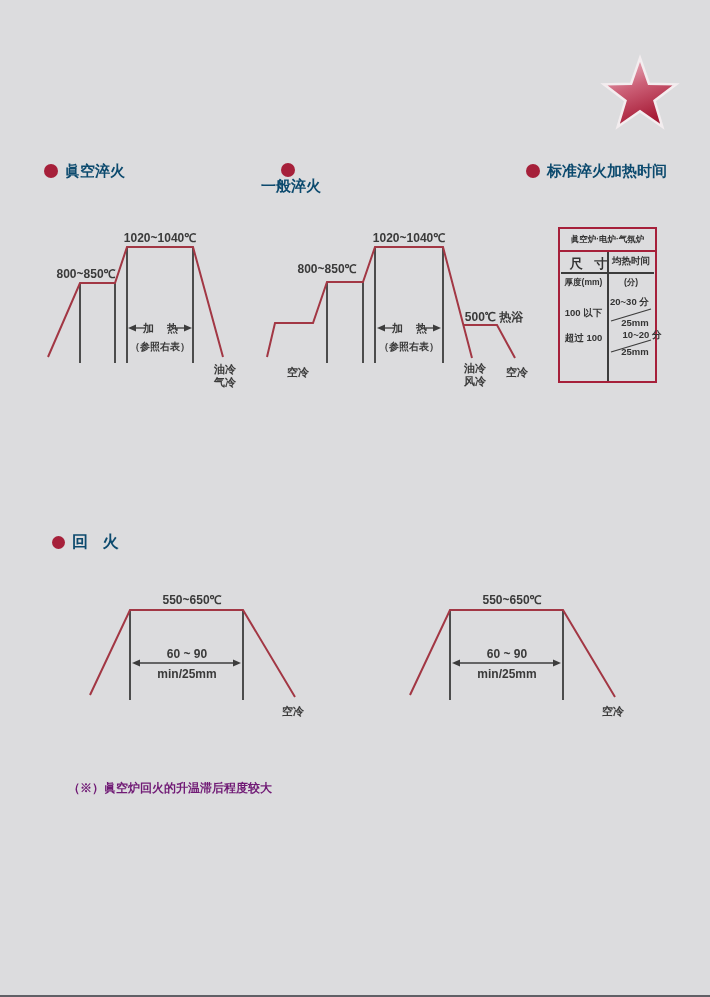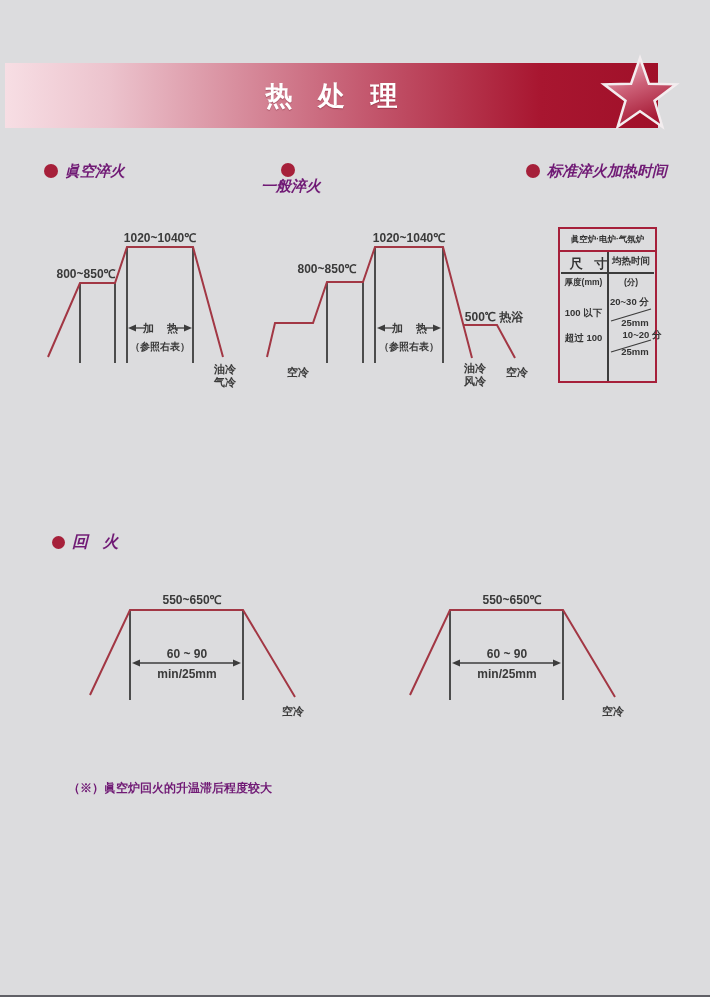--- a/index.html
+++ b/index.html
@@ -14,21 +14,21 @@
     background:linear-gradient(to right,#f7dee4 0%,#ecc3cd 16%,#c4596f 55%,#a81630 82%,#a01029 100%);
     display:flex; align-items:center; justify-content:center;
   }
   .banner-title {
     color:#ffffff; font-size:27px; font-weight:bold; letter-spacing:9px; text-indent:9px;
     text-shadow:0 1px 1px rgba(90,0,20,.35);
   }
   
   .sec { position:absolute; display:flex; align-items:center; height:16px; }
   .bullet { width:14px; height:14px; border-radius:50%; background:#a6203a; margin-right:7px; flex:0 0 auto; }
-  .sec-label { color:#701a75; font-weight:bold; font-size:15px; white-space:nowrap;font-style:italic; }
+  .sec-label { color:#0c4a6e; font-weight:bold; font-size:15px; white-space:nowrap; }
   .sec-temper .bullet { width:13px; height:13px; }
   .sec-temper .sec-label { font-size:16px; letter-spacing:5px; }
   
   .overlay { position:absolute; left:0; top:0; width:710px; height:997px; pointer-events:none; }
   .red  { fill:none; stroke:#a23744; stroke-width:2; }
   .blk  { stroke:#3c3c3c; stroke-width:1.8; }
   .arr  { stroke:#3c3c3c; stroke-width:1.3; }
   .fbar { stroke:#3c3c3c; stroke-width:1.3; }
   .ah   { fill:#3c3c3c; }
   .overlay text { fill:#3a3a3a; font-family:"Liberation Sans", sans-serif; }
@@ -58,23 +58,20 @@
   .t-den2  { left:56px; top:117px; width:38px; font-size:9.5px; }
   
   .footnote { position:absolute; left:68px; top:780px; font-size:12px; font-weight:bold; color:#701a75; }
   .bottom-line { position:absolute; left:0; bottom:0; width:710px; height:2px; background:#606066; }
 </style>
 </head>
 <body>
 
 <div class="page">
 
-  <div class="banner">
-    <span class="banner-title">热 处 理</span>
-  </div>
 
   <div class="sec" style="left:44px; top:163px;">
     <span class="bullet"></span>
     <span class="sec-label">眞空淬火</span>
   </div>
   <div class="sec" style="left:261px; top:163px;flex-direction:column;">
     <span class="bullet"></span>
     <span class="sec-label">一般淬火</span>
   </div>
   <div class="sec" style="left:526px; top:163px;">

